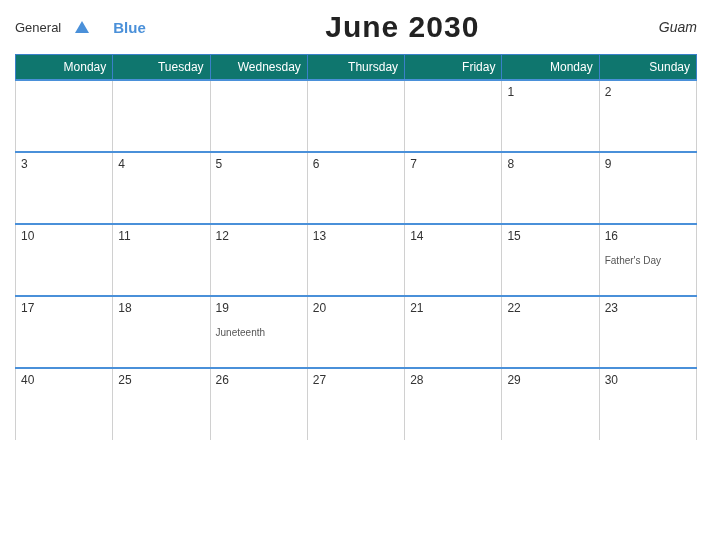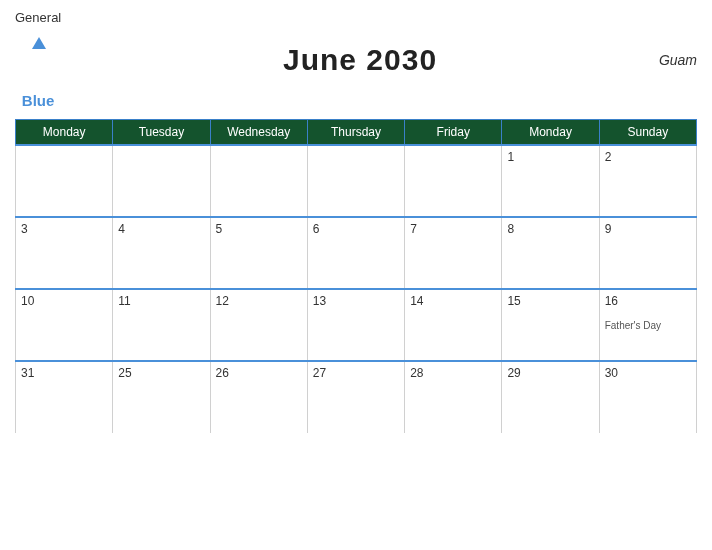--- a/index.html
+++ b/index.html
@@ -19,21 +19,20 @@
     .header {
       display: flex;
       align-items: center;
       justify-content: space-between;
       margin-bottom: 10px;
     }
     .logo {
       display: flex;
       align-items: center;
       gap: 12px;
-      flex-direction: column;
     }
     .logo-text-general {
       font-size: 13px;
       color: #333;
       font-weight: normal;
     }
     .logo-text-blue {
       font-size: 15px;
       color: #4a90d9;
       font-weight: bold;
@@ -56,26 +55,26 @@
     .region-label {
       font-size: 14px;
       color: #333;
       font-style: italic;
     }
     .calendar-table {
       width: 100%;
       border-collapse: collapse;
     }
     .calendar-table thead tr th {
-      background: #14532d;
+      background: #0f766e;
       color: #fff;
       font-size: 12px;
       font-weight: normal;
       padding: 5px 6px;
-      text-align: center;
+      text-align: right;
       border: 1px solid #3a80c9;
     }
     .calendar-table tbody tr td {
       border-top: 2px solid #4a90d9;
       border-left: 1px solid #d0d0d0;
       border-right: 1px solid #d0d0d0;
       vertical-align: top;
       width: calc(100% / 7);
       height: 72px;
       padding: 4px 5px;
@@ -182,21 +181,45 @@
           <td>
             <span class="day-number">15</span>
           </td>
           <td>
             <span class="day-number">16</span>
             <span class="event-label">Father's Day</span>
           </td>
         </tr>
         <tr>
           <td>
-            <span class="day-number">31</span>
+            <span class="day-number">17</span>
+          </td>
+          <td>
+            <span class="day-number">18</span>
+          </td>
+          <td>
+            <span class="day-number">19</span>
+            <span class="event-label">Juneteenth</span>
+          </td>
+          <td>
+            <span class="day-number">20</span>
+          </td>
+          <td>
+            <span class="day-number">21</span>
+          </td>
+          <td>
+            <span class="day-number">22</span>
+          </td>
+          <td>
+            <span class="day-number">23</span>
+          </td>
+        </tr>
+        <tr>
+          <td>
+            <span class="day-number">40</span>
           </td>
           <td>
             <span class="day-number">25</span>
           </td>
           <td>
             <span class="day-number">26</span>
           </td>
           <td>
             <span class="day-number">27</span>
           </td>

